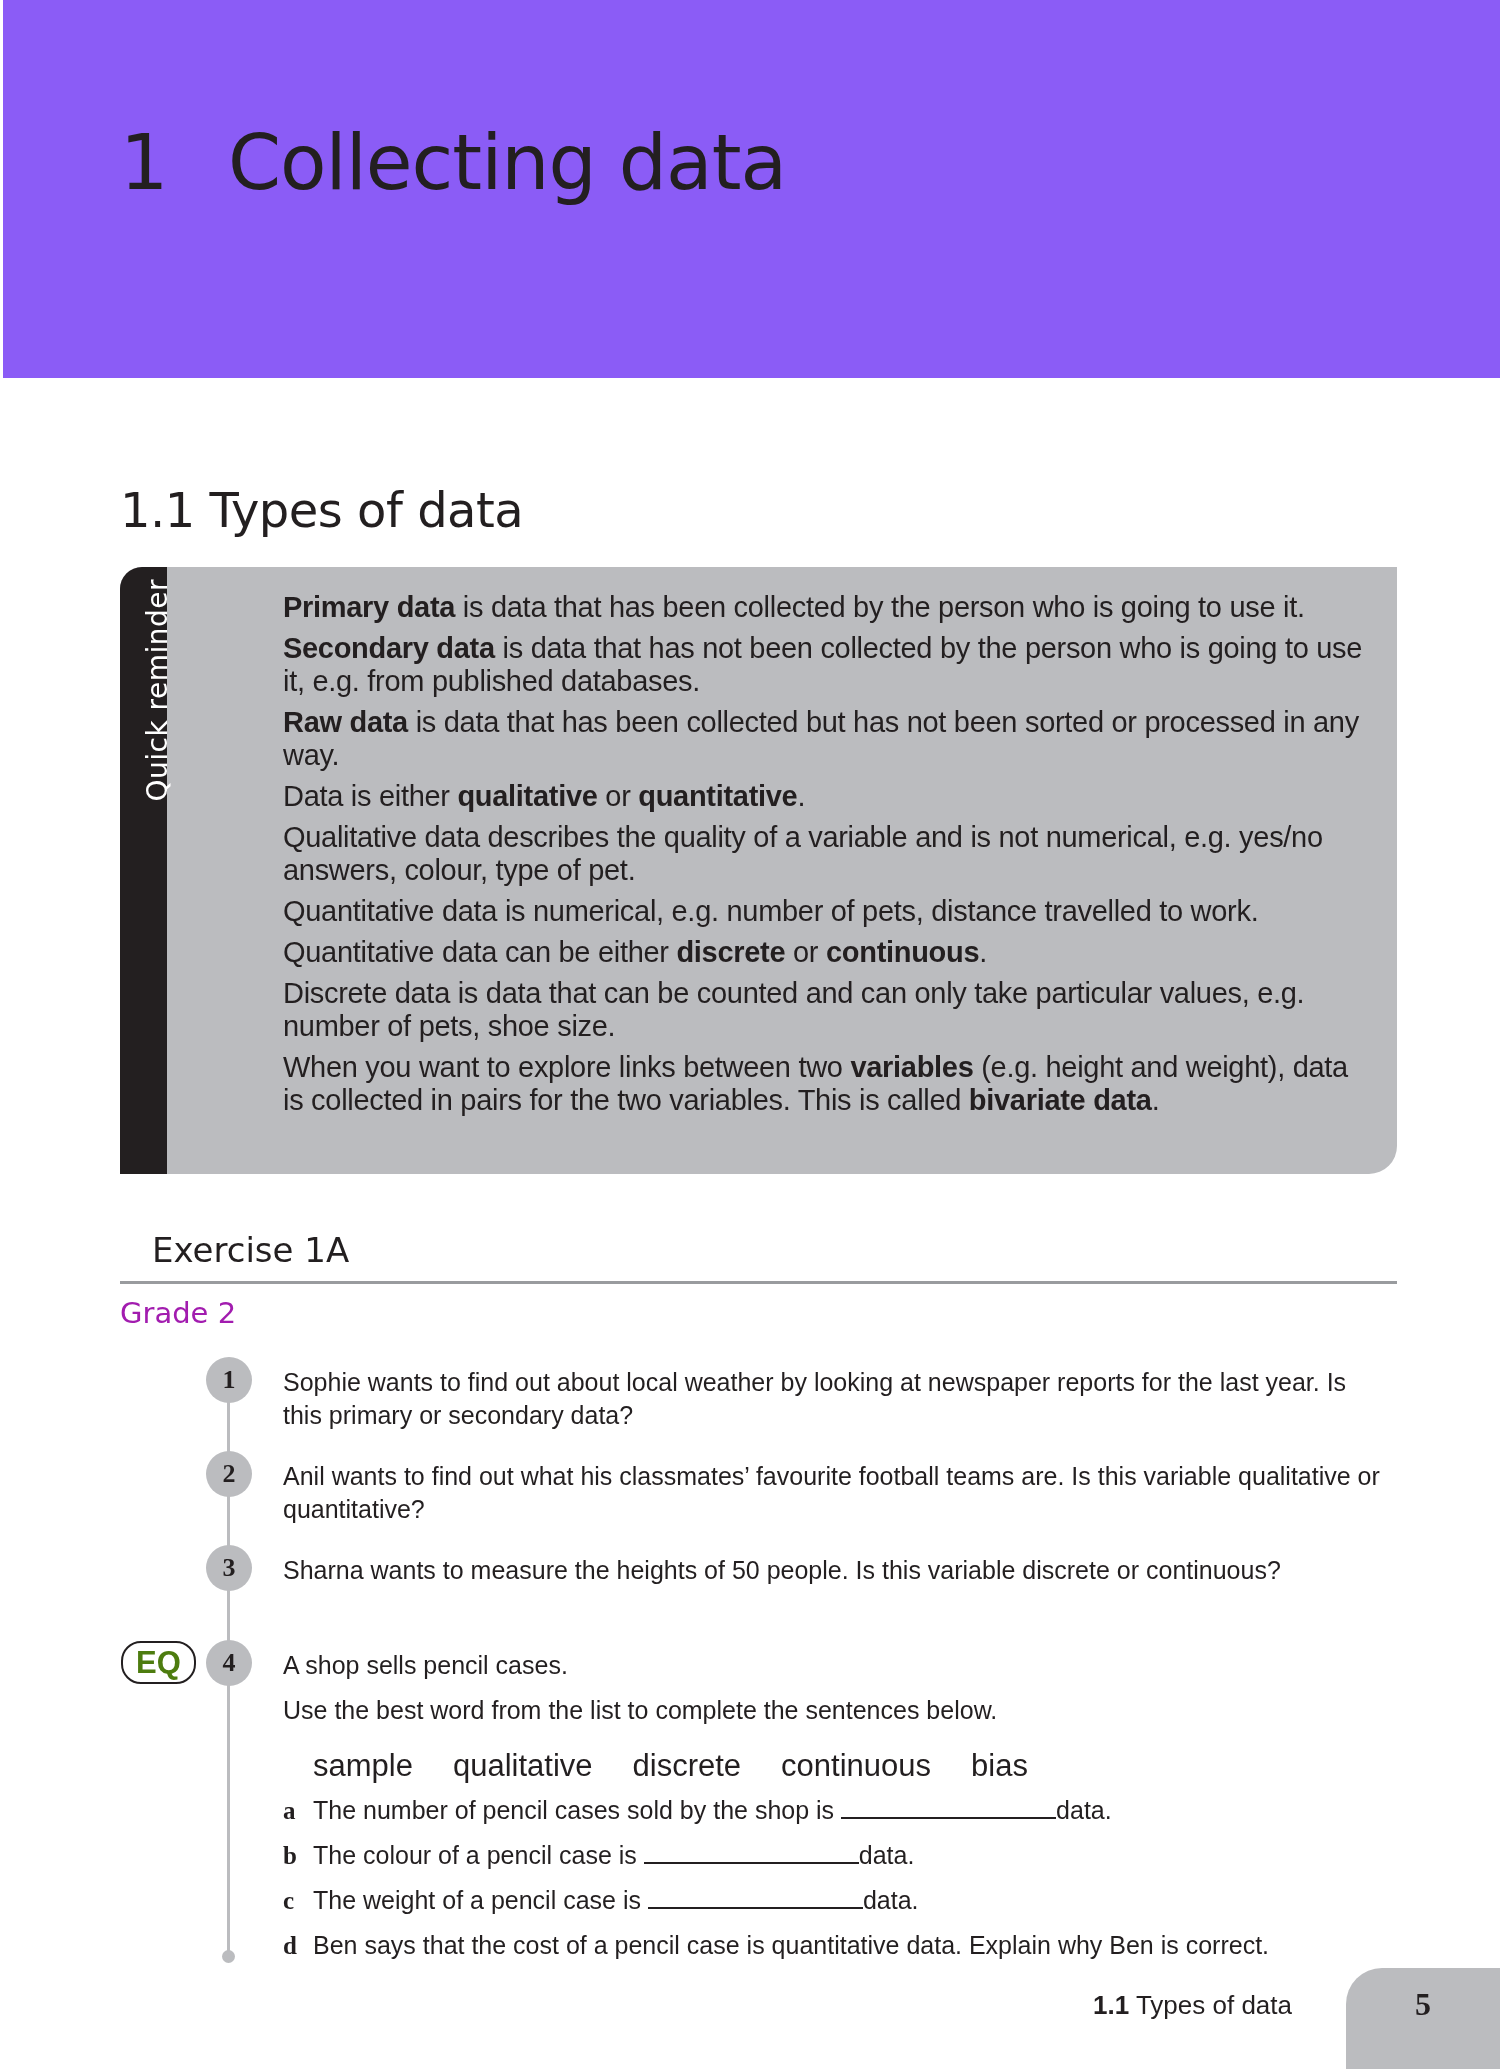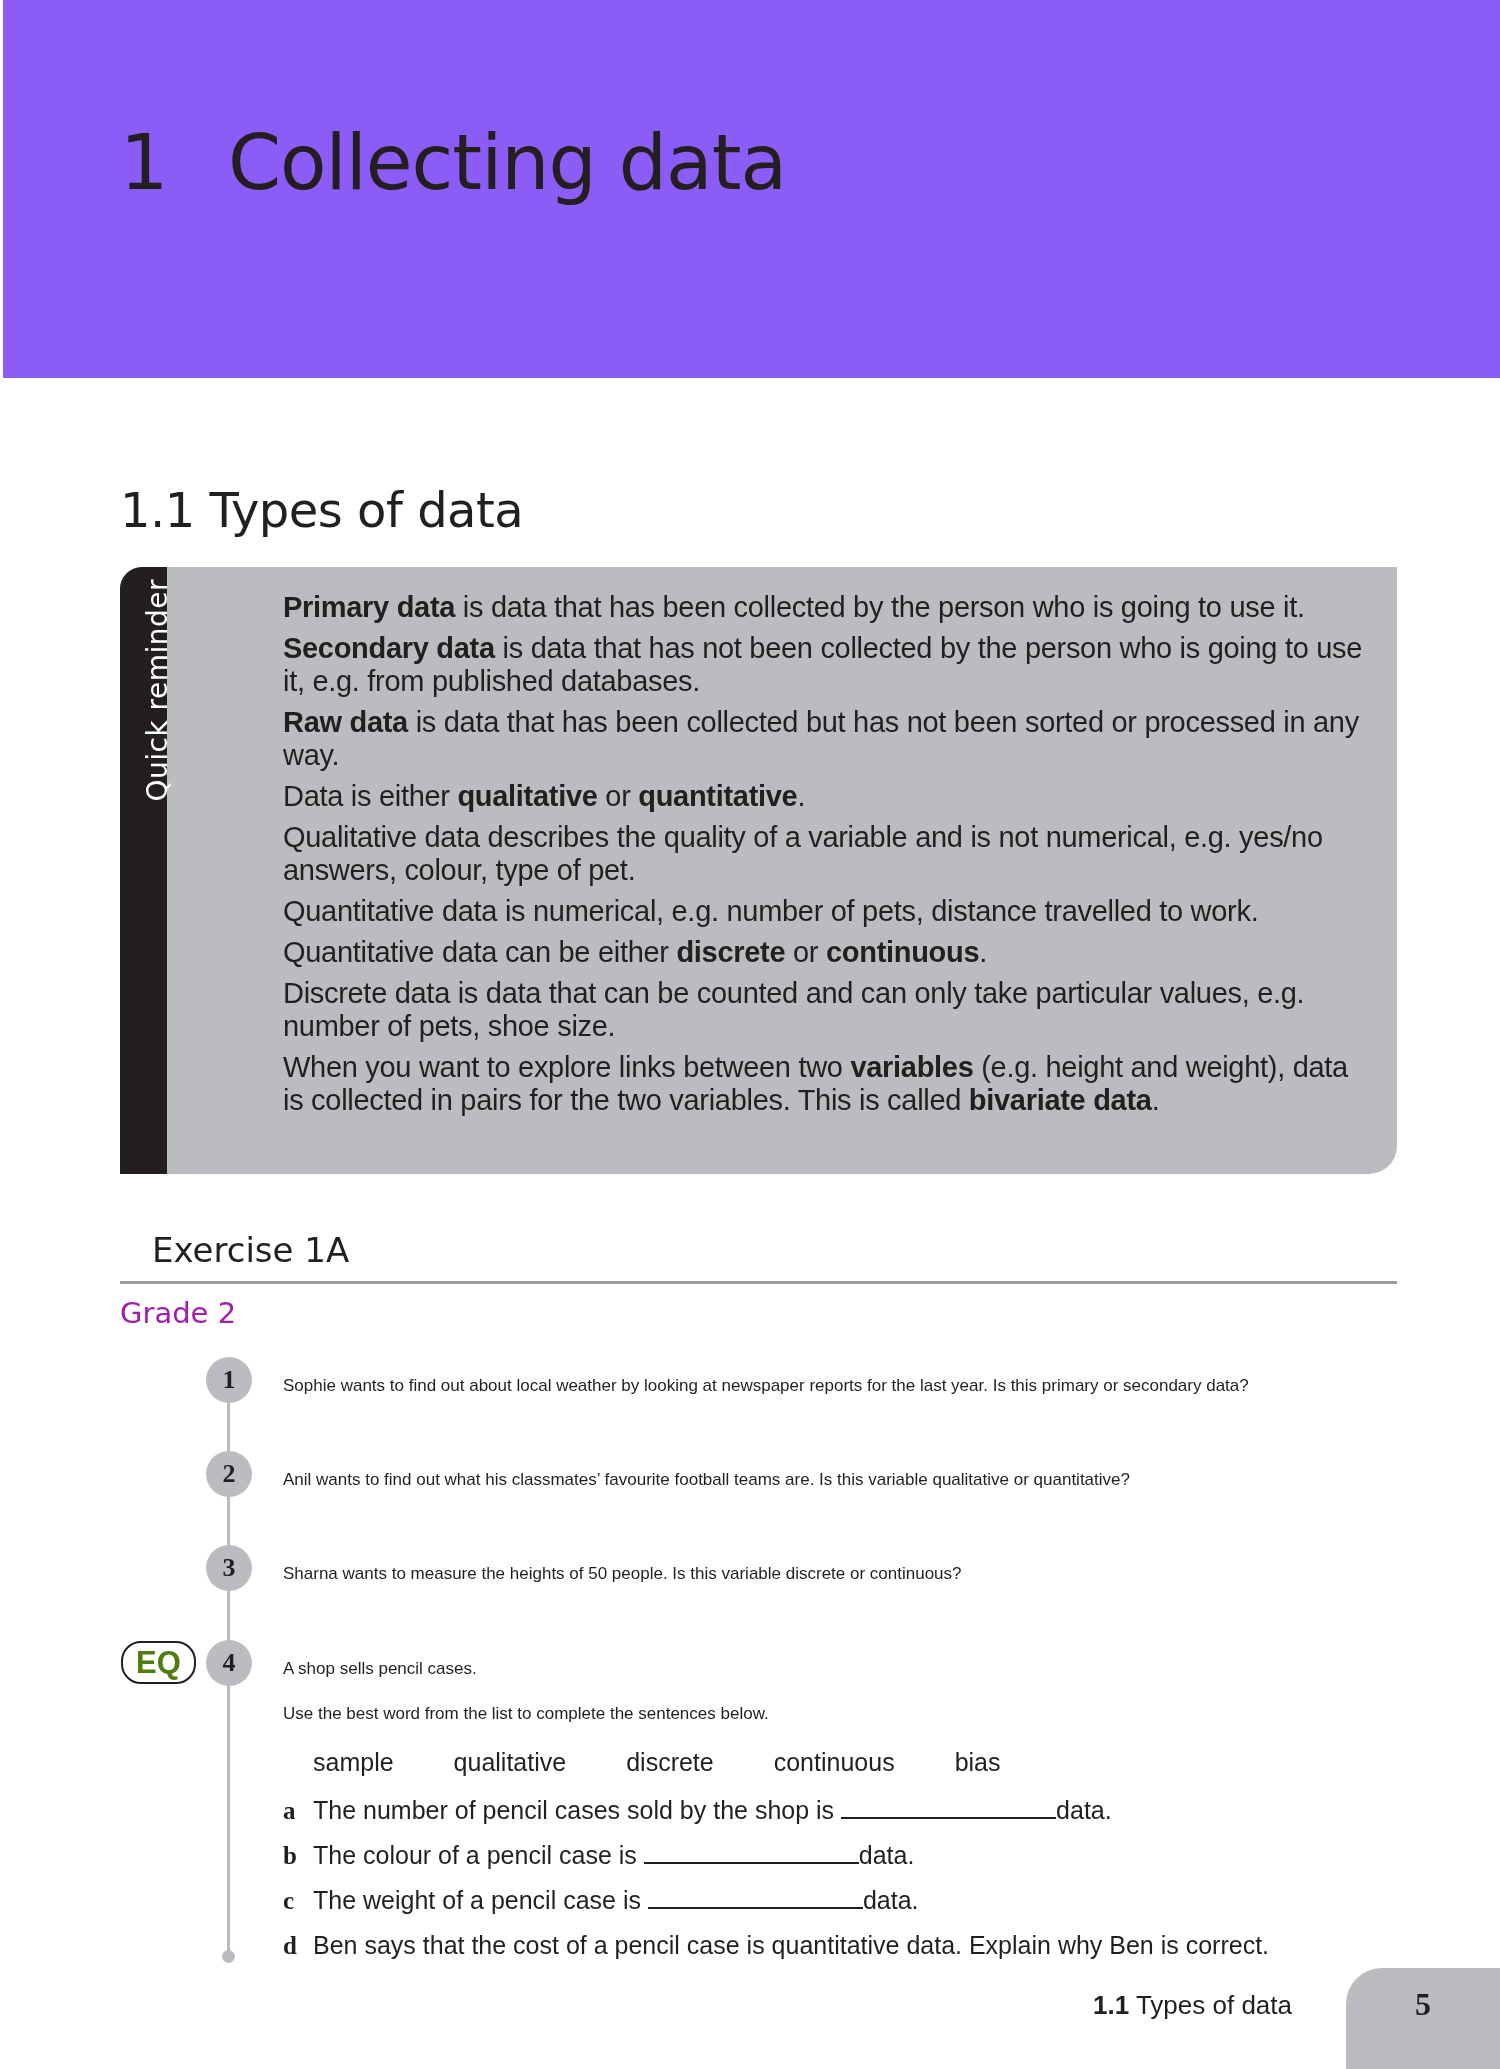--- a/index.html
+++ b/index.html
@@ -71,26 +71,26 @@
     display: flex; align-items: center; justify-content: center;
   }
   .eq-badge {
     position: absolute; left: 121px; top: 1641px; width: 75px; height: 43px;
     border: 2px solid #231f20; border-radius: 20px; background: #ffffff;
     font-family: Liberation Sans, sans-serif; font-weight: bold; font-size: 31px;
     display: flex; align-items: center; justify-content: center; color: #4d7c0f;
   }
   .q-text {
     position: absolute; left: 283px; width: 1100px;
-    font-family: "Liberation Sans", sans-serif; font-size: 17px; line-height: 40px; color: #231f20;
+    font-family: "Liberation Sans", sans-serif; font-size: 25px; line-height: 33px; color: #231f20;
   }
   .word-list {
     position: absolute; left: 313px; top: 1748px;
-    font-family: "Liberation Sans", sans-serif; font-size: 25px; color: #231f20;
-    display: flex; gap: 60px;
+    font-family: "Liberation Sans", sans-serif; font-size: 31px; color: #231f20;
+    display: flex; gap: 40px;
   }
   .sub-q {
     position: absolute; left: 283px; width: 1110px;
     font-family: "Liberation Sans", sans-serif; font-size: 25px; color: #231f20; white-space: nowrap;
   }
   .sub-letter {
     display: inline-block; width: 30px; font-weight: bold; font-family: "Liberation Serif", serif;
   }
   .blank {
     display: inline-block; width: 215px; border-bottom: 2px solid #231f20; height: 20px; vertical-align: baseline;

